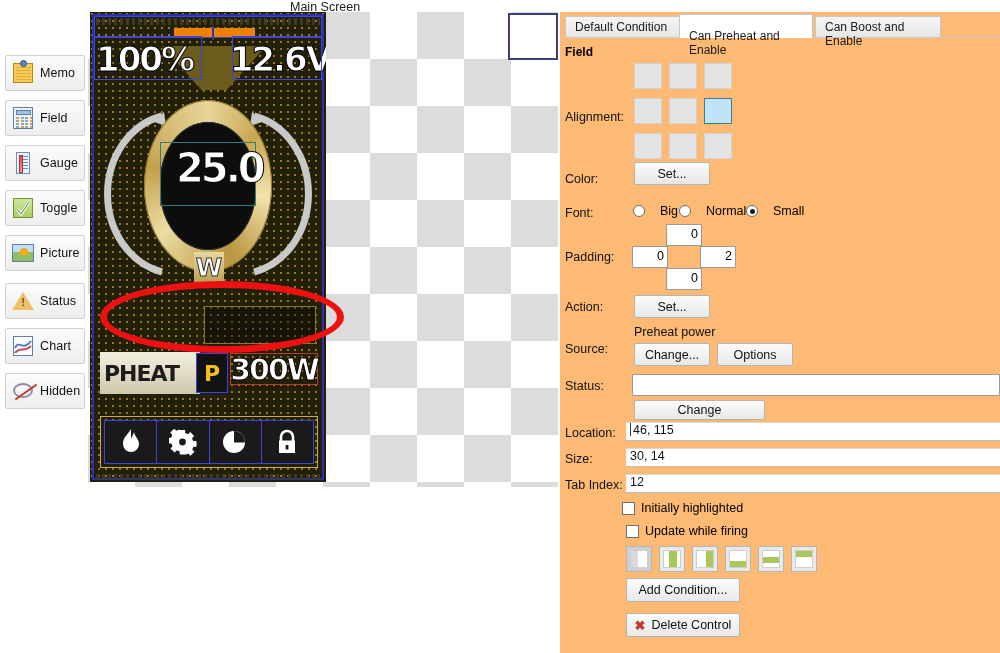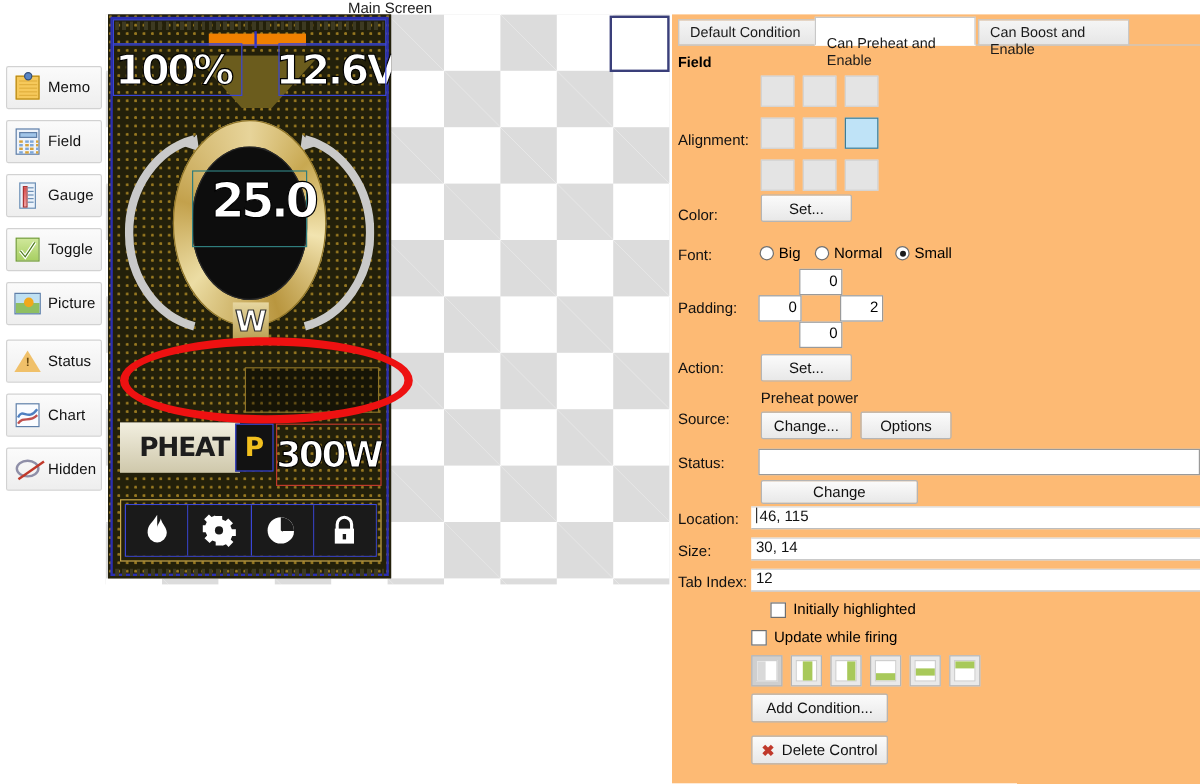--- a/index.html
+++ b/index.html
@@ -159,26 +159,26 @@
   .ohm-lbl { position:absolute; left:0; top:0; width:100px; height:42px;
       background:linear-gradient(#f2efe0,#cfc8ab); border:1px solid #3a46d8;
       font-family:"DejaVu Sans",sans-serif; font-weight:bold; font-size:22px;
       color:#1d1d1d; display:flex; align-items:center; padding-left:5px; letter-spacing:-1px;}
   .ohm-val { position:absolute; left:104px; top:2px; width:112px; height:38px;
       border:1px solid #8d7327; background:rgba(0,0,0,.35); }
   .row-ph { position:absolute; left:10px; top:340px; width:218px; height:42px; }
   .ph-lbl { position:absolute; left:0; top:0; width:100px; height:42px;
       background:linear-gradient(#f2efe0,#cfc8ab);
       font-family:"DejaVu Sans",sans-serif; font-weight:bold; font-size:22px;
-      color:#1d1d1d; display:flex; align-items:center; padding-left:16px; letter-spacing:-1px;}
+      color:#1d1d1d; display:flex; align-items:center; padding-left:4px; letter-spacing:-1px;}
   .ph-p { position:absolute; left:96px; top:1px; width:32px; height:40px;
       background:#121212; border:1px solid #3a46d8; color:#f2c01e;
       font-family:"DejaVu Sans",sans-serif; font-weight:bold; font-size:22px;
       display:flex; align-items:center; justify-content:center; }
-  .ph-w { position:absolute; left:130px; top:1px; width:88px; height:52px;
+  .ph-w { position:absolute; left:130px; top:1px; width:88px; height:32px;
       border:1px solid #c0392b; color:#fff;
       font-family:"DejaVu Sans",sans-serif; font-weight:bold; font-size:30px;
       display:flex; align-items:center; justify-content:center; letter-spacing:-2px;
       -webkit-text-stroke:1px #000;}
 
   
   .icon-bar { position:absolute; left:10px; top:404px; width:218px; height:52px;
       border:1px solid #caa84a; }
   .icon-bar-in { position:absolute; left:3px; top:3px; right:3px; bottom:3px;
       border:1px solid #3a46d8; display:flex; }
@@ -202,21 +202,21 @@
 
   .frm-label { position:absolute; font-size:12.5px; color:#111; }
   .btn {
       position:absolute; background:linear-gradient(#fbfbfb,#e8e8e8);
       border:1px solid #b5b5b5; border-radius:2px; font-size:12.5px; color:#111;
       display:flex; align-items:center; justify-content:center; cursor:default;
   }
   .align-cell { position:absolute; width:28px; height:26px; background:#e4e4e4;
       border:1px solid #d3d3d3; }
   .align-cell.sel { background:#bfe3f7; border:1px solid #3c7d97; }
-  .radio { position:absolute; display:flex; align-items:center; gap:4px; font-size:12.5px;}
+  .radio { position:absolute; display:flex; align-items:center; gap:15px; font-size:12.5px;}
   .radio .dot { width:12px; height:12px; border-radius:50%; border:1px solid #6f6f6f; background:#fff;
       display:inline-block; position:relative; }
   .radio.on .dot::after { content:''; position:absolute; left:2.5px; top:2.5px; width:5px; height:5px;
       border-radius:50%; background:#1a1a1a; }
   .pad-in { position:absolute; height:22px; border:1px solid #9a9a9a; background:#fff;
       font-size:12.5px; text-align:right; padding:2px 3px 0 0; }
   .txt-in { position:absolute; height:19px; border:none; border-bottom:1px solid #bdbdbd;
       background:#fff; font-size:12.5px; padding-left:4px; color:#111;
       border-top:1px solid #d9d9d9; }
   .txt-in .caret { display:inline-block; width:1px; height:13px; background:#333; vertical-align:-2px; margin-right:2px;}
@@ -461,21 +461,21 @@
 
     <div class="frm-label" style="left:5px; top:414px;">Location:</div>
     <div class="txt-in" style="left:66px; top:410px; width:374px;"><span class="caret"></span><span>46, 115</span></div>
 
     <div class="frm-label" style="left:5px; top:440px;">Size:</div>
     <div class="txt-in" style="left:66px; top:436px; width:374px;">30, 14</div>
 
     <div class="frm-label" style="left:5px; top:466px;">Tab Index:</div>
     <div class="txt-in" style="left:66px; top:462px; width:374px;">12</div>
 
-    <div class="cbx" style="left:82px; top:489px;">
+    <div class="cbx" style="left:62px; top:489px;">
       <span class="box"></span>
       <span>Initially highlighted</span>
     </div>
     <div class="cbx" style="left:66px; top:512px;">
       <span class="box"></span>
       <span>Update while firing</span>
     </div>
 
     <div class="cond-btn" style="left:66px;  top:534px; background:#cfcfcf;">
       <span class="cond-inner">

